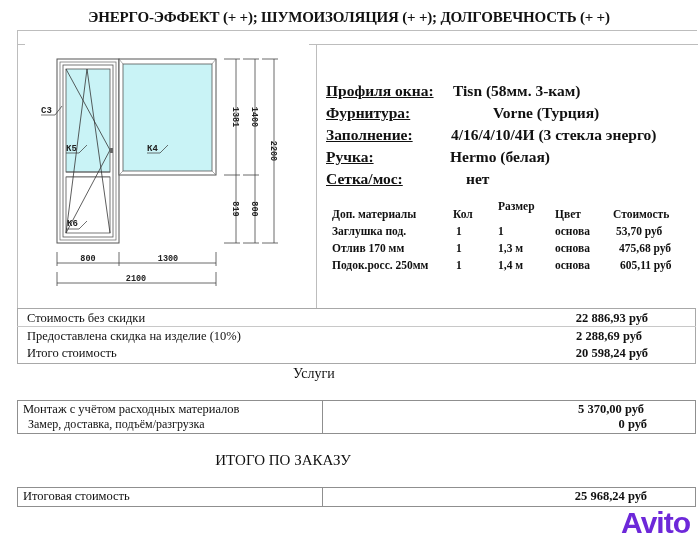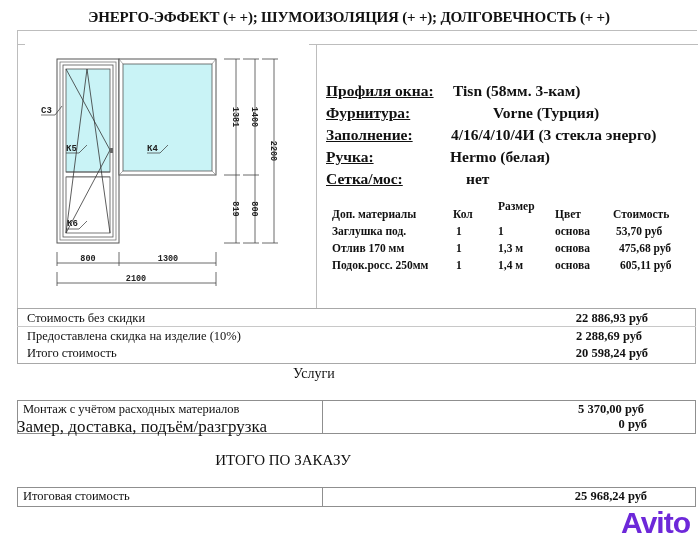--- a/index.html
+++ b/index.html
@@ -165,21 +165,21 @@
 <div class="abs sumrow" style="top:329px;">Предоставлена скидка на изделие (10%)</div>
 <div class="abs sumval" style="left:442px;top:329px;">2 288,69 руб</div>
 <div class="abs sumrow" style="top:346px;">Итого стоимость</div>
 <div class="abs sumval" style="left:448px;top:346px;">20 598,24 руб</div>
 
 <div class="abs" style="left:293px;top:366px;font-size:14px;">Услуги</div>
 <div class="abs svcbox"></div>
 <div class="abs vline" style="left:322px;top:400px;height:34px;background:#8f8f8f;"></div>
 <div class="abs sumrow" style="left:23px;top:402px;font-size:12.5px;">Монтаж с учётом расходных материалов</div>
 <div class="abs sumval" style="left:444px;top:402px;">5 370,00 руб</div>
-<div class="abs sumrow" style="left:17px;top:417px;font-size:17px;">Замер, доставка, подъём/разгрузка</div>
+<div class="abs sumrow" style="left:28px;top:417px;font-size:12px;">Замер, доставка, подъём/разгрузка</div>
 <div class="abs sumval" style="left:447px;top:417px;">0 руб</div>
 
 <div class="abs center-h" style="left:0;top:452px;font-size:15px;">ИТОГО ПО ЗАКАЗУ</div>
 <div class="abs totbox"></div>
 <div class="abs vline" style="left:322px;top:487px;height:20px;background:#8f8f8f;"></div>
 <div class="abs sumrow" style="left:23px;top:489px;">Итоговая стоимость</div>
 <div class="abs sumval" style="left:447px;top:489px;">25 968,24 руб</div>
 
 <div class="abs wm">Avito</div>
 

